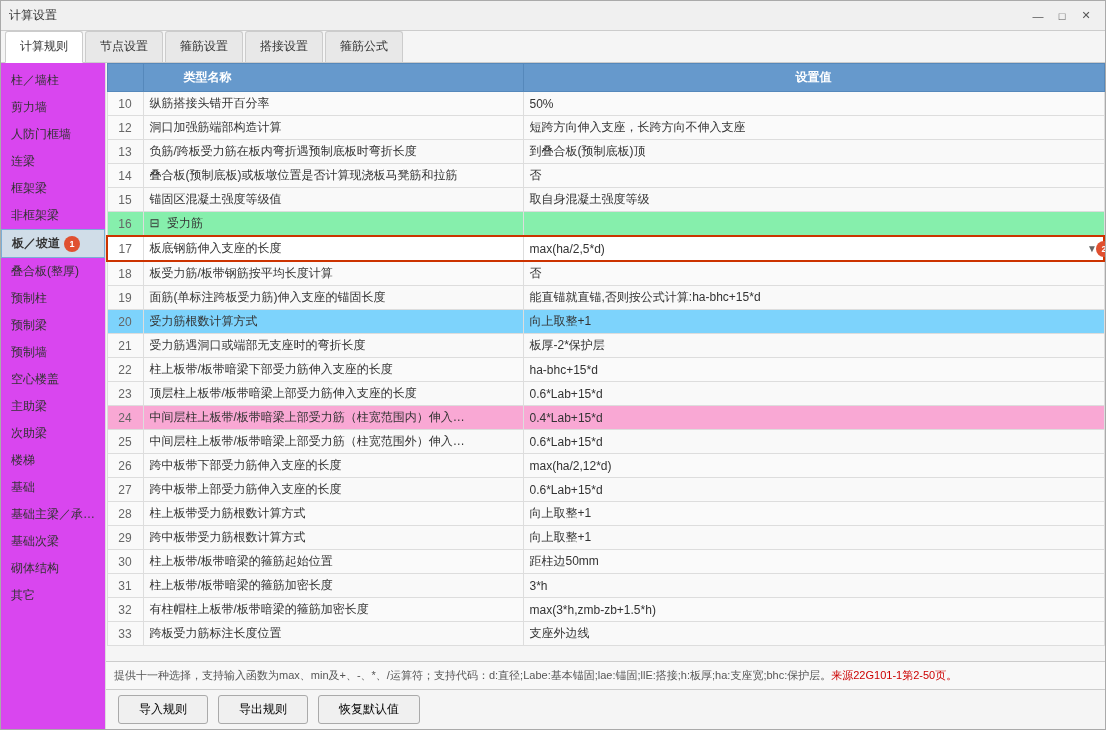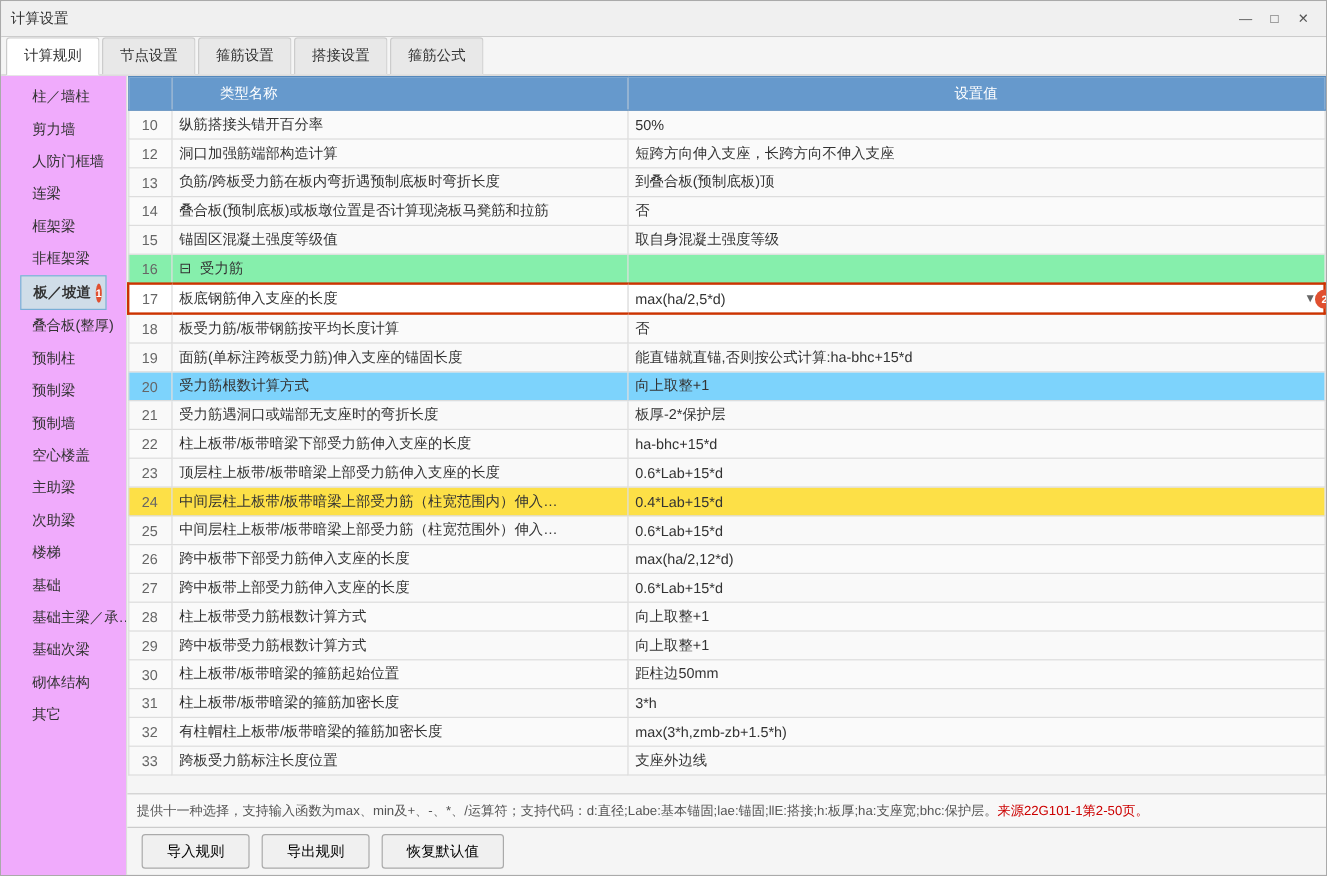--- a/index.html
+++ b/index.html
@@ -11,31 +11,31 @@
     .title-text { font-size: 12px; color: #333; }
     .title-controls { display: flex; gap: 2px; }
     .title-btn { width: 22px; height: 22px; border: none; background: transparent; cursor: pointer; font-size: 11px; color: #555; display: flex; align-items: center; justify-content: center; }
     
     .tab-bar { height: 32px; background: #f5f5f5; border-bottom: 1px solid #ccc; display: flex; padding: 0 4px; }
     .tab { padding: 6px 14px; font-size: 12px; cursor: pointer; border: 1px solid #ccc; border-bottom: none; margin-right: 2px; background: #e8e8e8; color: #333; border-radius: 3px 3px 0 0; }
     .tab.active { background: #fff; border-bottom: 1px solid #fff; margin-bottom: -1px; }
     
     .content { display: flex; flex: 1; overflow: hidden; }
     
-    .sidebar { width: 105px; background: #f0abfc; border-right: 1px solid #ddd; overflow-y: auto; padding: 4px 16px; }
+    .sidebar { width: 105px; background: #d946ef; border-right: 1px solid #ddd; overflow-y: auto; padding: 4px 0; }
     .sidebar-item { padding: 5px 10px; cursor: pointer; font-size: 12px; color: #333; white-space: nowrap; }
     .sidebar-item.active { background: #d0dde8; border: 1px solid #7aaed6; color: #333; font-weight: bold; }
     
     .main-area { flex: 1; display: flex; flex-direction: column; overflow: hidden; }
     
     .table-container { flex: 1; overflow-y: auto; border: none; }
     
     table { width: 100%; border-collapse: collapse; }
     
-    thead tr th { background: #6699cc; color: white; padding: 5px 8px; font-size: 12px; font-weight: normal; border: 1px solid #5588bb; text-align: center; position: sticky; top: 0; z-index: 10; }
+    thead tr th { background: #6699cc; color: white; padding: 5px 8px; font-size: 12px; font-weight: bold; border: 1px solid #5588bb; text-align: center; position: sticky; top: 0; z-index: 10; }
     
     tbody tr { background: #fff; }
     tbody tr:nth-child(odd) { background: #f9f9f9; }
     tbody tr.section-header { background: #86efac; }
     
     td { padding: 3px 6px; border: 1px solid #ddd; font-size: 12px; color: #333; }
     td.row-num { width: 36px; text-align: center; color: #666; }
     td.label { width: 380px; }
     td.value { }
     
@@ -184,21 +184,21 @@
               <tr style="background: rgb(250, 250, 250);">
                 <td class="row-num">22</td>
                 <td class="label">柱上板带/板带暗梁下部受力筋伸入支座的长度</td>
                 <td class="value">ha-bhc+15*d</td>
               </tr>
               <tr>
                 <td class="row-num">23</td>
                 <td class="label">顶层柱上板带/板带暗梁上部受力筋伸入支座的长度</td>
                 <td class="value">0.6*Lab+15*d</td>
               </tr>
-              <tr style="background: #fde047;">
+              <tr style="background: #f9a8d4;">
                 <td class="row-num">24</td>
                 <td class="label">中间层柱上板带/板带暗梁上部受力筋（柱宽范围内）伸入…</td>
                 <td class="value">0.4*Lab+15*d</td>
               </tr>
               <tr>
                 <td class="row-num">25</td>
                 <td class="label">中间层柱上板带/板带暗梁上部受力筋（柱宽范围外）伸入…</td>
                 <td class="value">0.6*Lab+15*d</td>
               </tr>
               <tr style="background: rgb(250, 250, 250);">

